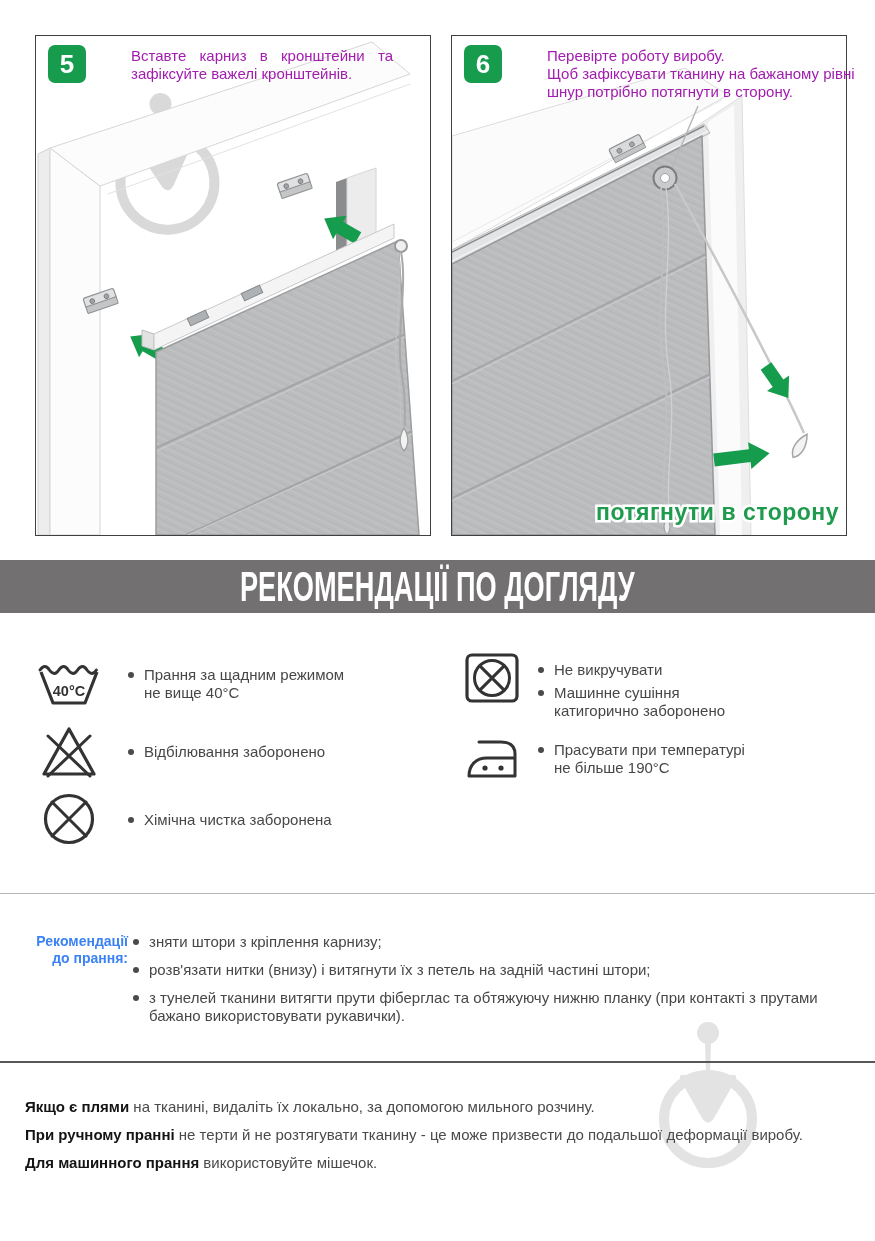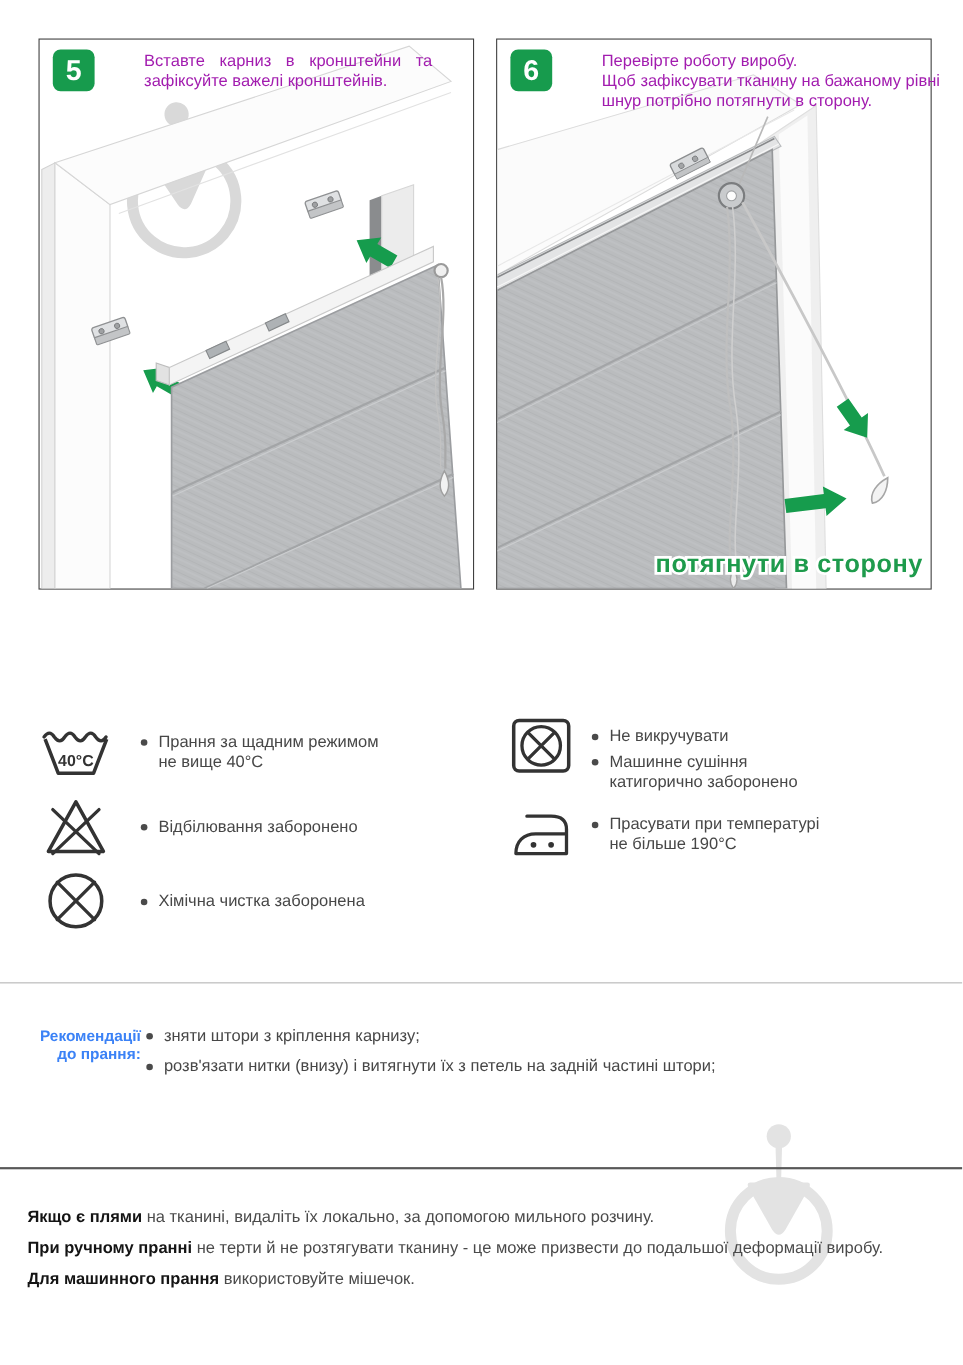--- a/index.html
+++ b/index.html
@@ -176,20 +176,23 @@
     <div class="step-badge">6</div>
     <div class="step-text">Перевірте роботу виробу.
 Щоб зафіксувати тканину на бажаному рівні
 шнур потрібно потягнути в сторону.</div>
     <div class="pull-label">
       <span class="pull-stroke">потягнути в сторону</span>
       <span class="pull-fill">потягнути в сторону</span>
     </div>
   </div>
 
+  <div class="banner">
+    <div class="banner-title">РЕКОМЕНДАЦІЇ ПО ДОГЛЯДУ</div>
+  </div>
 
   <svg class="abs" style="left:37px;top:659px;" width="64" height="48" viewBox="0 0 64 48">
     <path d="M3,11 q5,-7 9.4,0 q5,7 9.4,0 q5,-7 9.4,0 q5,7 9.4,0 q5,-7 9.4,0 q5,7 9.4,0" fill="none" stroke="#333" stroke-width="3" stroke-linecap="round"></path>
     <path d="M4,13 L16,44 L48,44 L60,13" fill="none" stroke="#333" stroke-width="3.2" stroke-linejoin="round"></path>
     <text x="32" y="37" text-anchor="middle" font-size="14.5" font-weight="bold" fill="#333" font-family="Liberation Sans, sans-serif">40°C</text>
   </svg>
   <div class="care-text" style="left:128px;top:666px;">
     <span class="dot"></span>
     <span class="ct" style="width:215px;">Прання за щадним режимом не вище 40°С</span>
   </div>
@@ -240,20 +243,24 @@
 
   <div class="wash-label">Рекомендації до прання:</div>
 
   <div class="wash-row" style="top:961px;">
     <span class="dot"></span>
     <span class="ct">розв'язати нитки (внизу) і витягнути їх з петель на задній частині штори;</span>
   </div>
   <div class="wash-row" style="top:933px;">
     <span class="dot"></span>
     <span class="ct">зняти штори з кріплення карнизу;</span>
+  </div>
+  <div class="wash-row" style="top:989px;">
+    <span class="dot"></span>
+    <span class="ct" style="width:712px;">з тунелей тканини витягти прути фіберглас та обтяжуючу нижню планку (при контакті з прутами бажано використовувати рукавички).</span>
   </div>
 
   <div class="hr2"></div>
 
   <svg class="wm-bottom" width="110" height="150" viewBox="0 0 110 150">
     <circle cx="55" cy="98" r="44" fill="none" stroke="#e3e3e3" stroke-width="10"></circle>
     <circle cx="55" cy="12" r="11" fill="#e3e3e3"></circle>
     <path d="M52,20 L58,20 L57,56 L53,56 Z" fill="#e3e3e3"></path>
     <path d="M29,54 Q25,54 28,60 L49,97 Q55,106 61,97 L82,60 Q85,54 81,54 Z" fill="#e3e3e3"></path>
   </svg>

